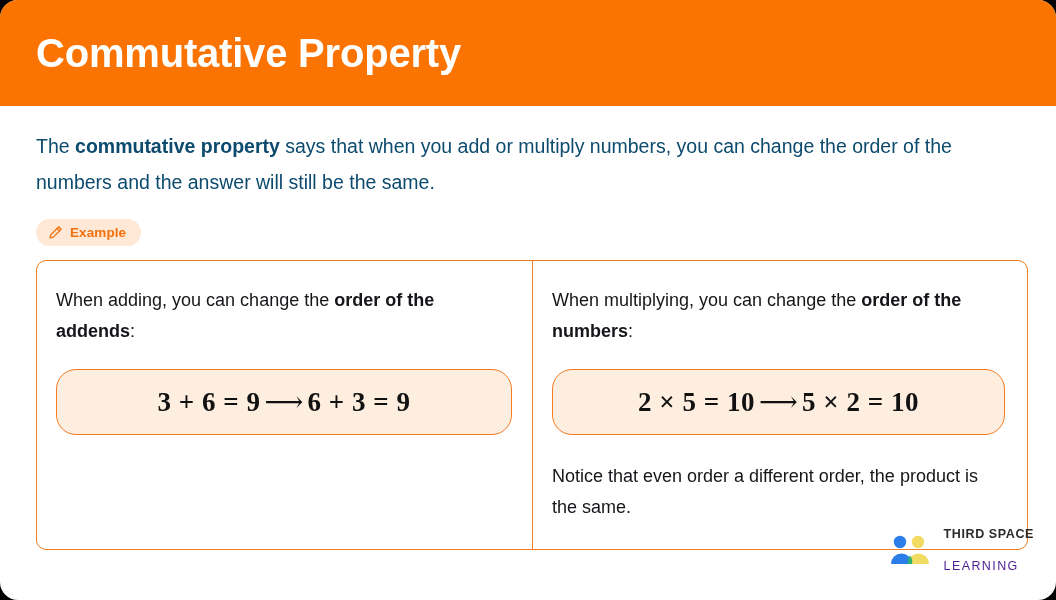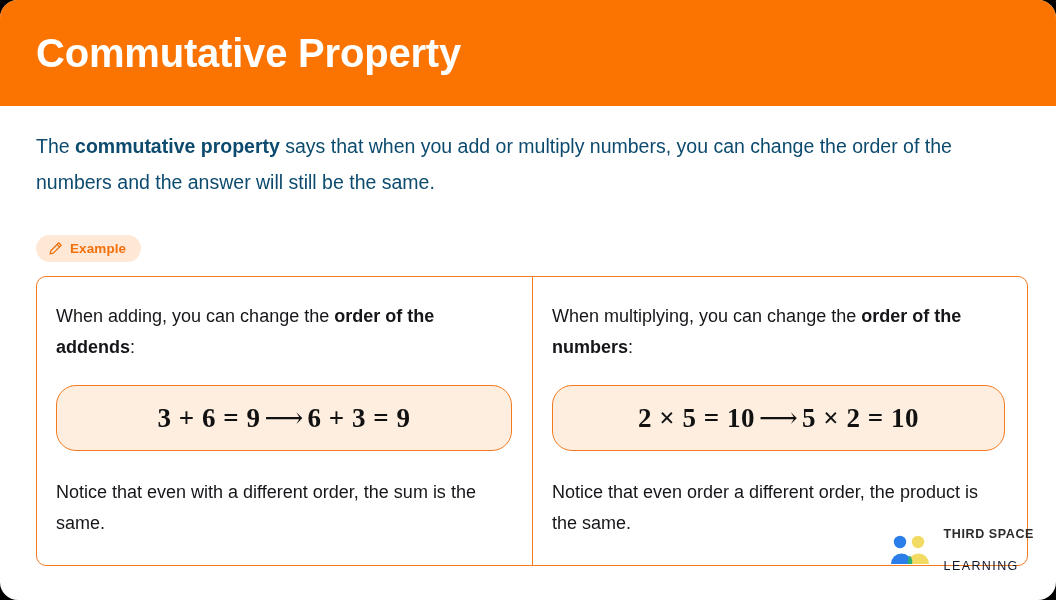--- a/index.html
+++ b/index.html
@@ -59,21 +59,21 @@
   .intro b { font-weight: bold; }
 
   
   .example-badge {
     display: inline-flex;
     align-items: center;
     gap: 7px;
     background: #ffe9d6;
     border-radius: 999px;
     padding: 6px 15px 6px 12px;
-    margin-top: 35px;
+    margin-top: 19px;
   }
   .example-badge .pencil-icon {
     display: block;
     width: 15px;
     height: 15px;
     flex: 0 0 auto;
   }
   .example-badge-label {
     color: #f2700d;
     font-size: 13.5px;
@@ -165,21 +165,21 @@
     line-height: 1;
   }
   .logo-text-top {
     font-size: 12.5px;
     font-weight: bold;
     color: #2b2b2b;
     letter-spacing: 0.6px;
   }
   .logo-text-bottom {
     font-size: 12.5px;
-    color: #0f172a;
+    color: #4c1d95;
     letter-spacing: 1.4px;
     margin-top: 19px;
   }
 </style>
 </head>
 <body>
 
 <div class="card">
 
   <div class="header">
@@ -205,21 +205,20 @@
     
     <div class="example-box">
 
       <div class="example-col left">
         <p class="col-lead"><span>When adding, you can change the </span><b>order of the addends</b><span>:</span></p>
 
         <div class="equation-box">
           <div class="equation"><span>3 + 6 = 9</span><span class="arrow">⟶</span><span>6 + 3 = 9</span></div>
         </div>
 
-        <p class="col-note">Notice that even with a different order, the sum is the same.</p>
       </div>
 
       <div class="example-col right">
         <p class="col-lead"><span>When multiplying, you can change the </span><b>order of the numbers</b><span>:</span></p>
 
         <div class="equation-box">
           <div class="equation"><span>2 × 5 = 10</span><span class="arrow">⟶</span><span>5 × 2 = 10</span></div>
         </div>
 
         <p class="col-note">Notice that even order a different order, the product is the same.</p>

